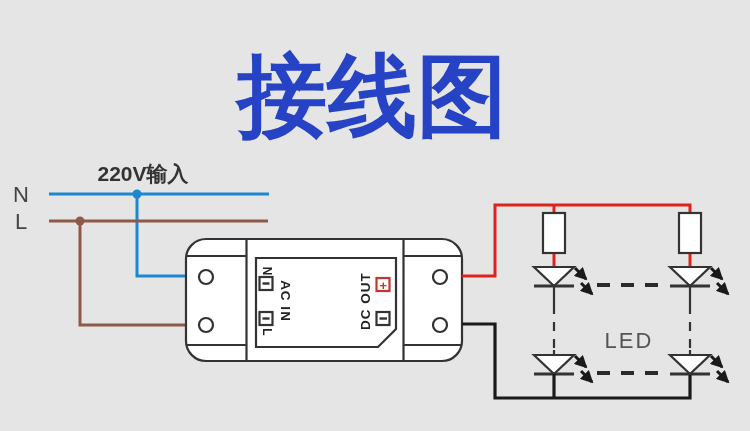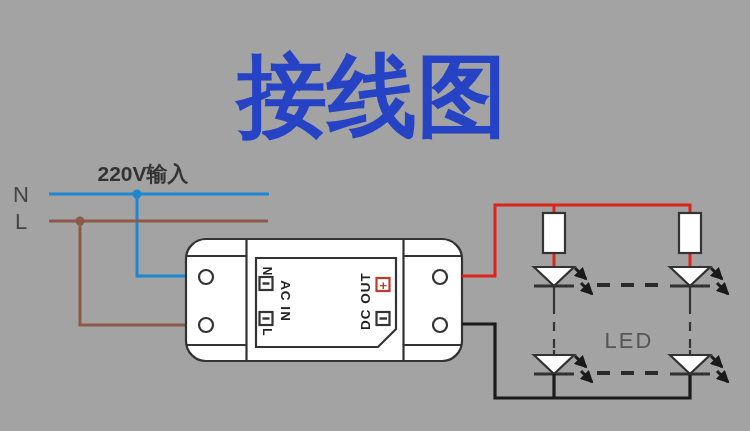--- a/index.html
+++ b/index.html
@@ -1,17 +1,17 @@
 <!DOCTYPE html>
 <html><head>
 <meta charset="utf-8">
 <style>
   html,body { margin:0; padding:0; background:#ffffff; }
   .page {
-    width:750px; height:431px; background:#a3a3a3; position:relative;
+    width:750px; height:431px; background:#e5e5e5; position:relative;
     font-family:"Liberation Sans","DejaVu Sans",sans-serif; overflow:hidden;
   }
   svg { display:block; }
   svg text { font-family:"Liberation Sans","DejaVu Sans",sans-serif; }
   .outline { stroke:#333333; fill:#ffffff; stroke-width:2.2; }
   .thin    { stroke:#333333; fill:none;    stroke-width:2.2; }
   .slot    { stroke:#333333; stroke-width:2.4; }
   .lbl     { fill:#333333; }
   .module-txt { font-size:13.5px; font-weight:bold; fill:#222222; letter-spacing:1px; }
   .term-txt   { font-size:12px;  font-weight:bold; fill:#222222; }

